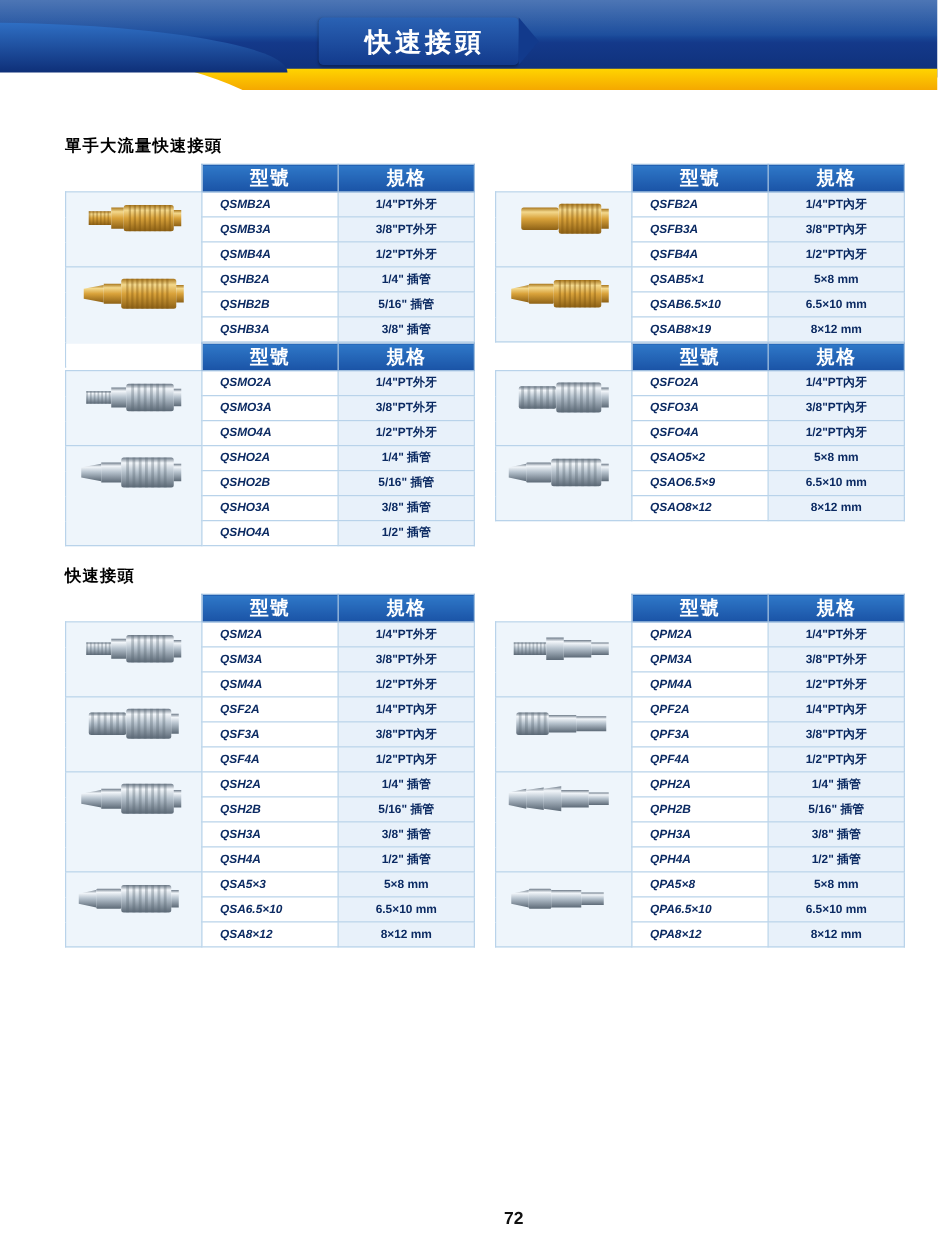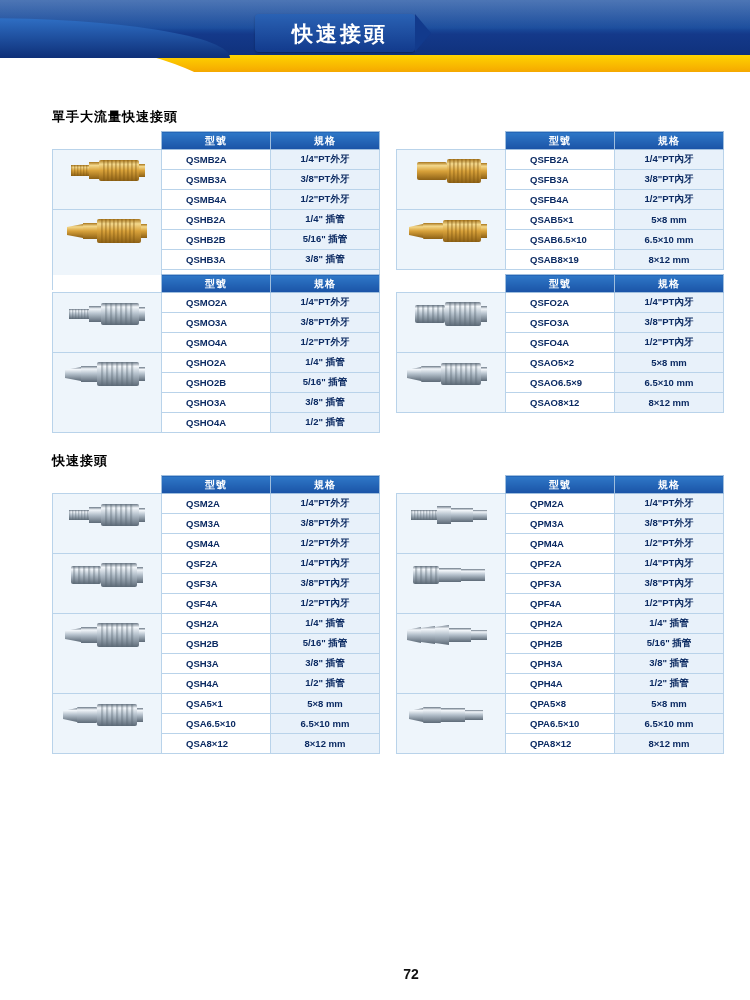--- a/index.html
+++ b/index.html
@@ -66,34 +66,34 @@
     font-size:13px;font-weight:bold;color:#000;
     margin:0 0 5px 0;letter-spacing:1px;
   }
   .cols{display:flex;gap:16px;}
   .col{width:328px;}
   table.t{
     border-collapse:collapse;width:328px;table-layout:fixed;
   }
   table.t th{
     background:linear-gradient(180deg,#2f78c8 0%,#1a53a6 100%);
-    color:#fff;font-size:10px;font-weight:bold;
+    color:#fff;font-size:15px;font-weight:bold;
     height:15px;letter-spacing:1px;
     border:1px solid #9fbede;
   }
   table.t td{
     border:1px solid #b9d3ea;
     height:17px;
     font-size:9.5px;
     color:#0b2a62;
     font-weight:bold;
     vertical-align:middle;
   }
   .c-img{width:106px;background:#eef5fb;padding:0;text-align:center;}
-  .c-model{width:116px;background:#ffffff;padding-left:24px;}
+  .c-model{width:116px;background:#ffffff;padding-left:14px;font-style:italic;}
   .c-spec{width:106px;background:#e8f1fa;text-align:center;}
   th.h-img{background:#ffffff !important;border:none !important;}
   .grp-sep td{border-top:1px solid #7aa9d6;}
   
   .fit{position:relative;width:100px;height:100%;margin:0 auto;}
   .fit svg{display:block;margin:0 auto;}
   
   .pageno{
     position:absolute;left:0;bottom:18px;width:750px;text-align:center;
     font-size:14px;font-weight:bold;color:#111;margin-left:36px;
@@ -728,21 +728,21 @@
                       <rect x="49" y="10" width="2.25" height="22" fill="#5a6673" opacity=".35"></rect>
                       <rect x="54" y="10" width="2.25" height="22" fill="#5a6673" opacity=".35"></rect>
                       <rect x="59" y="10" width="2.25" height="22" fill="#5a6673" opacity=".35"></rect>
                       <rect x="64" y="10" width="2.25" height="22" fill="#5a6673" opacity=".35"></rect>
                       <rect x="69" y="10" width="2.25" height="22" fill="#5a6673" opacity=".35"></rect>
                       <rect x="74" y="10" width="2.25" height="22" fill="#5a6673" opacity=".35"></rect>
         <rect x="80" y="14" width="6" height="14" fill="url(#sg)"></rect>
                     </svg>
                   </div>
                 </td>
-                <td class="c-model">QSA5×1</td>
+                <td class="c-model">QSA5×3</td>
                 <td class="c-spec">5×8 mm</td>
               </tr>
               <tr>
                 <td class="c-model">QSA6.5×10</td>
                 <td class="c-spec">6.5×10 mm</td>
               </tr>
               <tr>
                 <td class="c-model">QSA8×12</td>
                 <td class="c-spec">8×12 mm</td>
               </tr>

